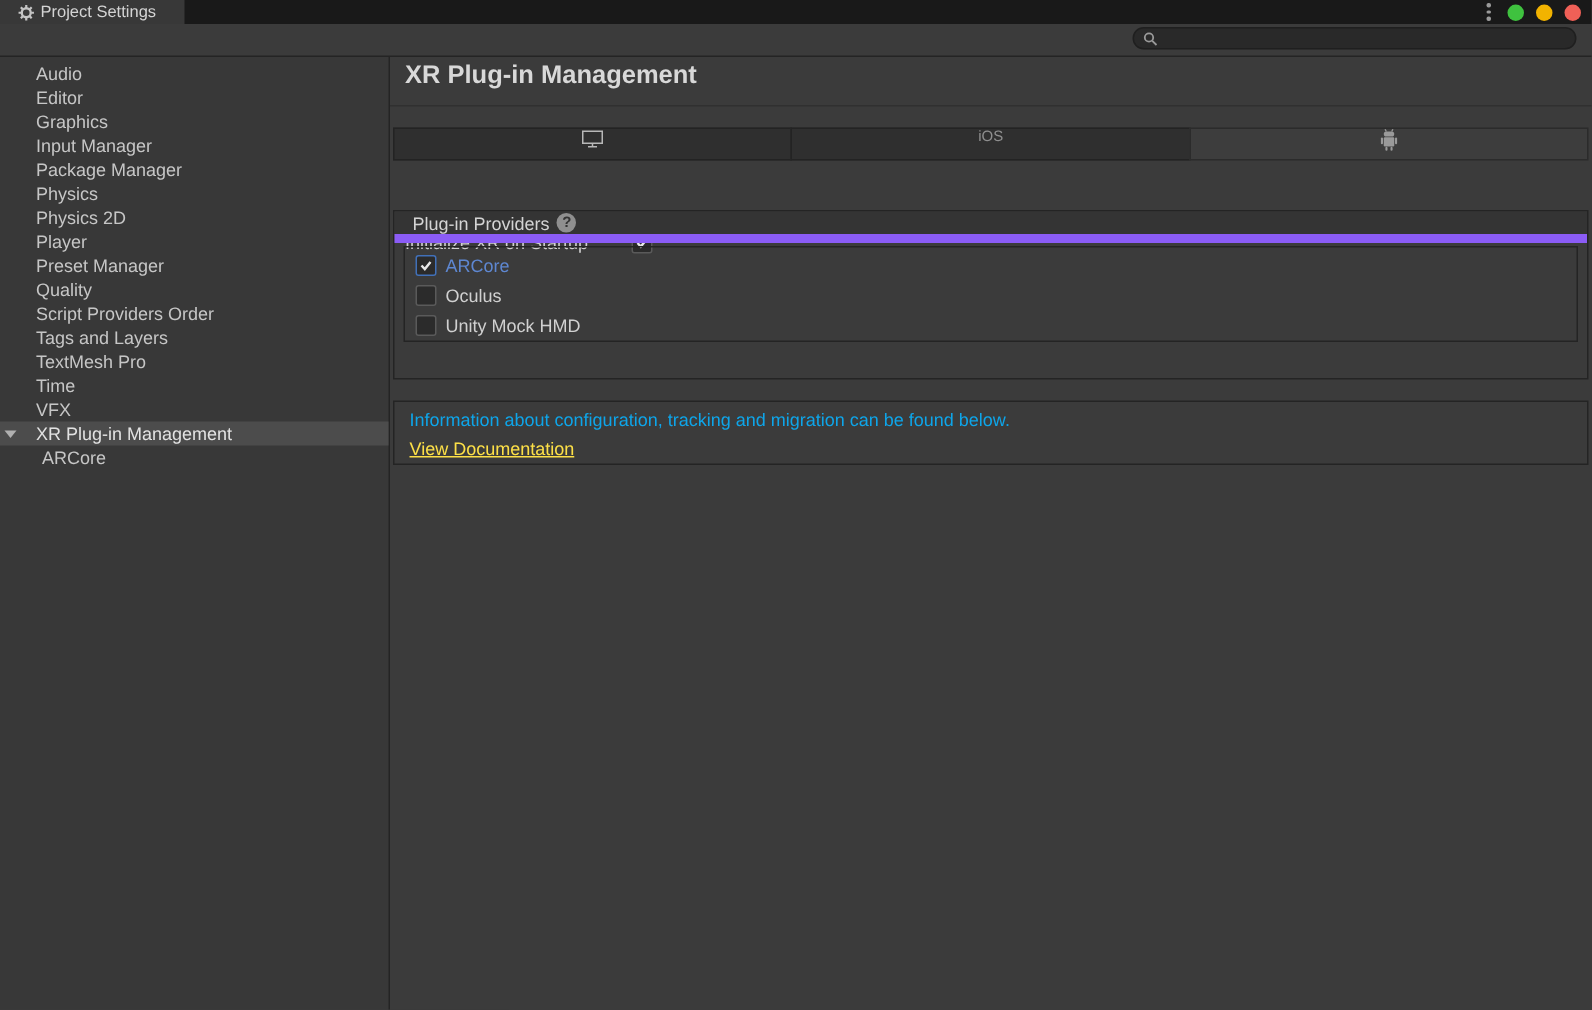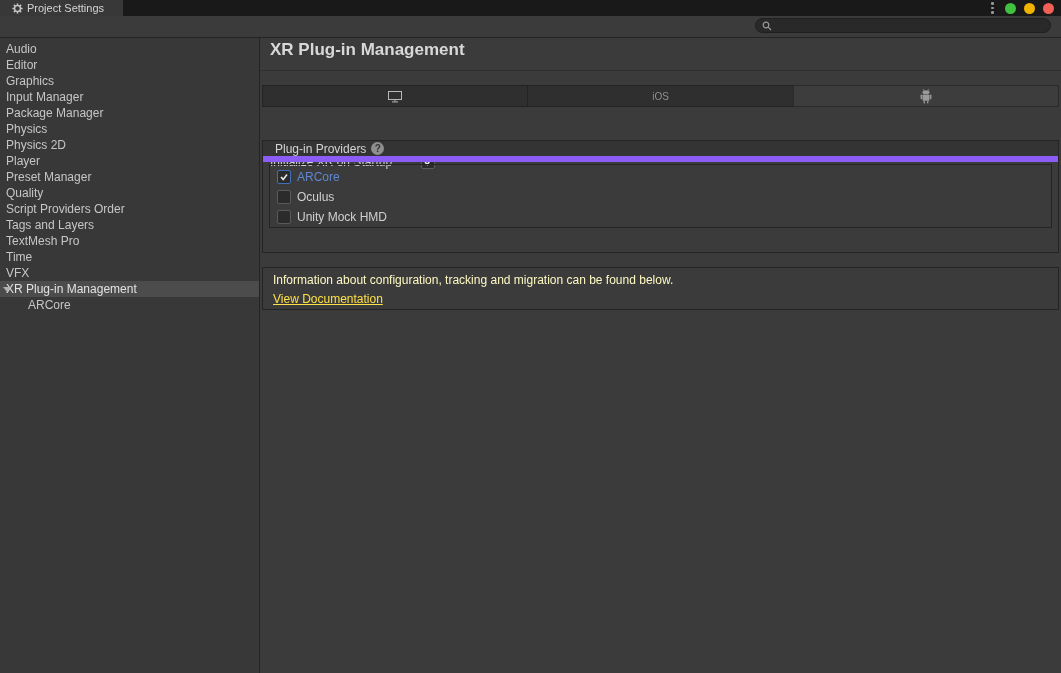--- a/index.html
+++ b/index.html
@@ -24,33 +24,33 @@
   .toolbar{position:absolute;top:16px;left:0;right:0;height:22px;background:#3b3b3b;
     border-bottom:1px solid #242424;box-sizing:border-box;}
   .searchbox{position:absolute;left:755px;right:10px;top:2px;height:15px;background:#292929;
     border:1px solid #1f1f1f;border-radius:8px;display:flex;align-items:center;
     padding:0 6px;gap:4px;box-sizing:border-box;}
   .searchbox input{flex:1;background:transparent;border:none;outline:none;color:#dddddd;
     font-size:11px;padding:0;font-family:"Liberation Sans",sans-serif;}
   
   .sidebar{position:absolute;top:38px;left:0;width:260px;bottom:0;background:#383838;
     border-right:1px solid #242424;box-sizing:border-box;padding-top:3px;}
-  .srow{height:16px;display:flex;align-items:center;padding-left:6px;font-size:12px;
+  .srow{height:16px;display:flex;align-items:center;padding-left:24px;font-size:12px;
     color:#c6c6c6;position:relative;cursor:default;white-space:nowrap;}
   .srow.selected{background:#4c4c4c;color:#e2e2e2;}
   .srow.child{padding-left:28px;}
   .foldout{position:absolute;left:3px;top:6px;width:0;height:0;
     border-left:4px solid transparent;border-right:4px solid transparent;
     border-top:5px solid #b0b0b0;}
   
   .main{position:absolute;top:38px;left:260px;right:0;bottom:0;background:#3b3b3b;}
   .page-title{position:absolute;top:2px;left:10px;font-size:17px;font-weight:bold;color:#d8d8d8;}
   .title-divider{position:absolute;top:32px;left:0;right:0;height:1px;background:#303030;}
   .platform-tabs{position:absolute;top:47px;left:2px;right:2px;height:22px;display:flex;}
-  .ptab{flex:1;background:#2f2f2f;border:1px solid #232323;display:flex;align-items:center;
+  .ptab{flex:1;background:#2f2f2f;border:1px solid #232323;display:flex;align-items:flex-start;
     justify-content:center;box-sizing:border-box;cursor:pointer;}
   .ptab + .ptab{margin-left:-1px;}
   .ptab.selected{background:#3d3d3d;border-color:#2b2b2b;}
   .ptab .ios-label{font-size:10px;color:#8f8f8f;}
   .init-row{position:absolute;top:77px;left:10px;display:flex;align-items:center;
     font-size:12px;color:#d0d0d0;margin-top:40px;}
   .init-row .lbl{width:151px;}
   .cb{width:14px;height:14px;background:#2b2b2b;border:1px solid #5a5a5a;border-radius:2px;
     display:inline-flex;align-items:center;justify-content:center;box-sizing:border-box;
     cursor:pointer;flex:0 0 auto;}
@@ -63,21 +63,21 @@
   .help{width:13px;height:13px;border-radius:50%;background:#8f8f8f;color:#333333;
     font-size:10px;font-weight:bold;display:inline-flex;align-items:center;
     justify-content:center;line-height:1;}
   .providers-list{position:absolute;left:6px;right:6px;top:23px;height:64px;
     border:1px solid #242424;box-sizing:border-box;padding-top:2px;}
   .prow{height:20px;display:flex;align-items:center;gap:6px;padding-left:7px;
     font-size:12px;color:#d0d0d0;}
   .plabel.arcore{color:#5e87d1;}
   .info-box{position:absolute;top:229px;left:2px;right:2px;height:43px;
     border:1px solid #242424;box-sizing:border-box;padding:5px 10px;}
-  .info-text{font-size:12px;color:#fef9c3;}
+  .info-text{font-size:12px;color:#0ea5e9;}
   .info-link{font-size:12px;color:#fde047;text-decoration:underline;display:inline-block;
     margin-top:5px;cursor:pointer;}
 </style>
 </head>
 <body>
 
 <div class="titlebar">
   <div class="title-tab">
     <span style="display:inline-flex;">
       <svg width="11" height="11" viewBox="0 0 24 24">

